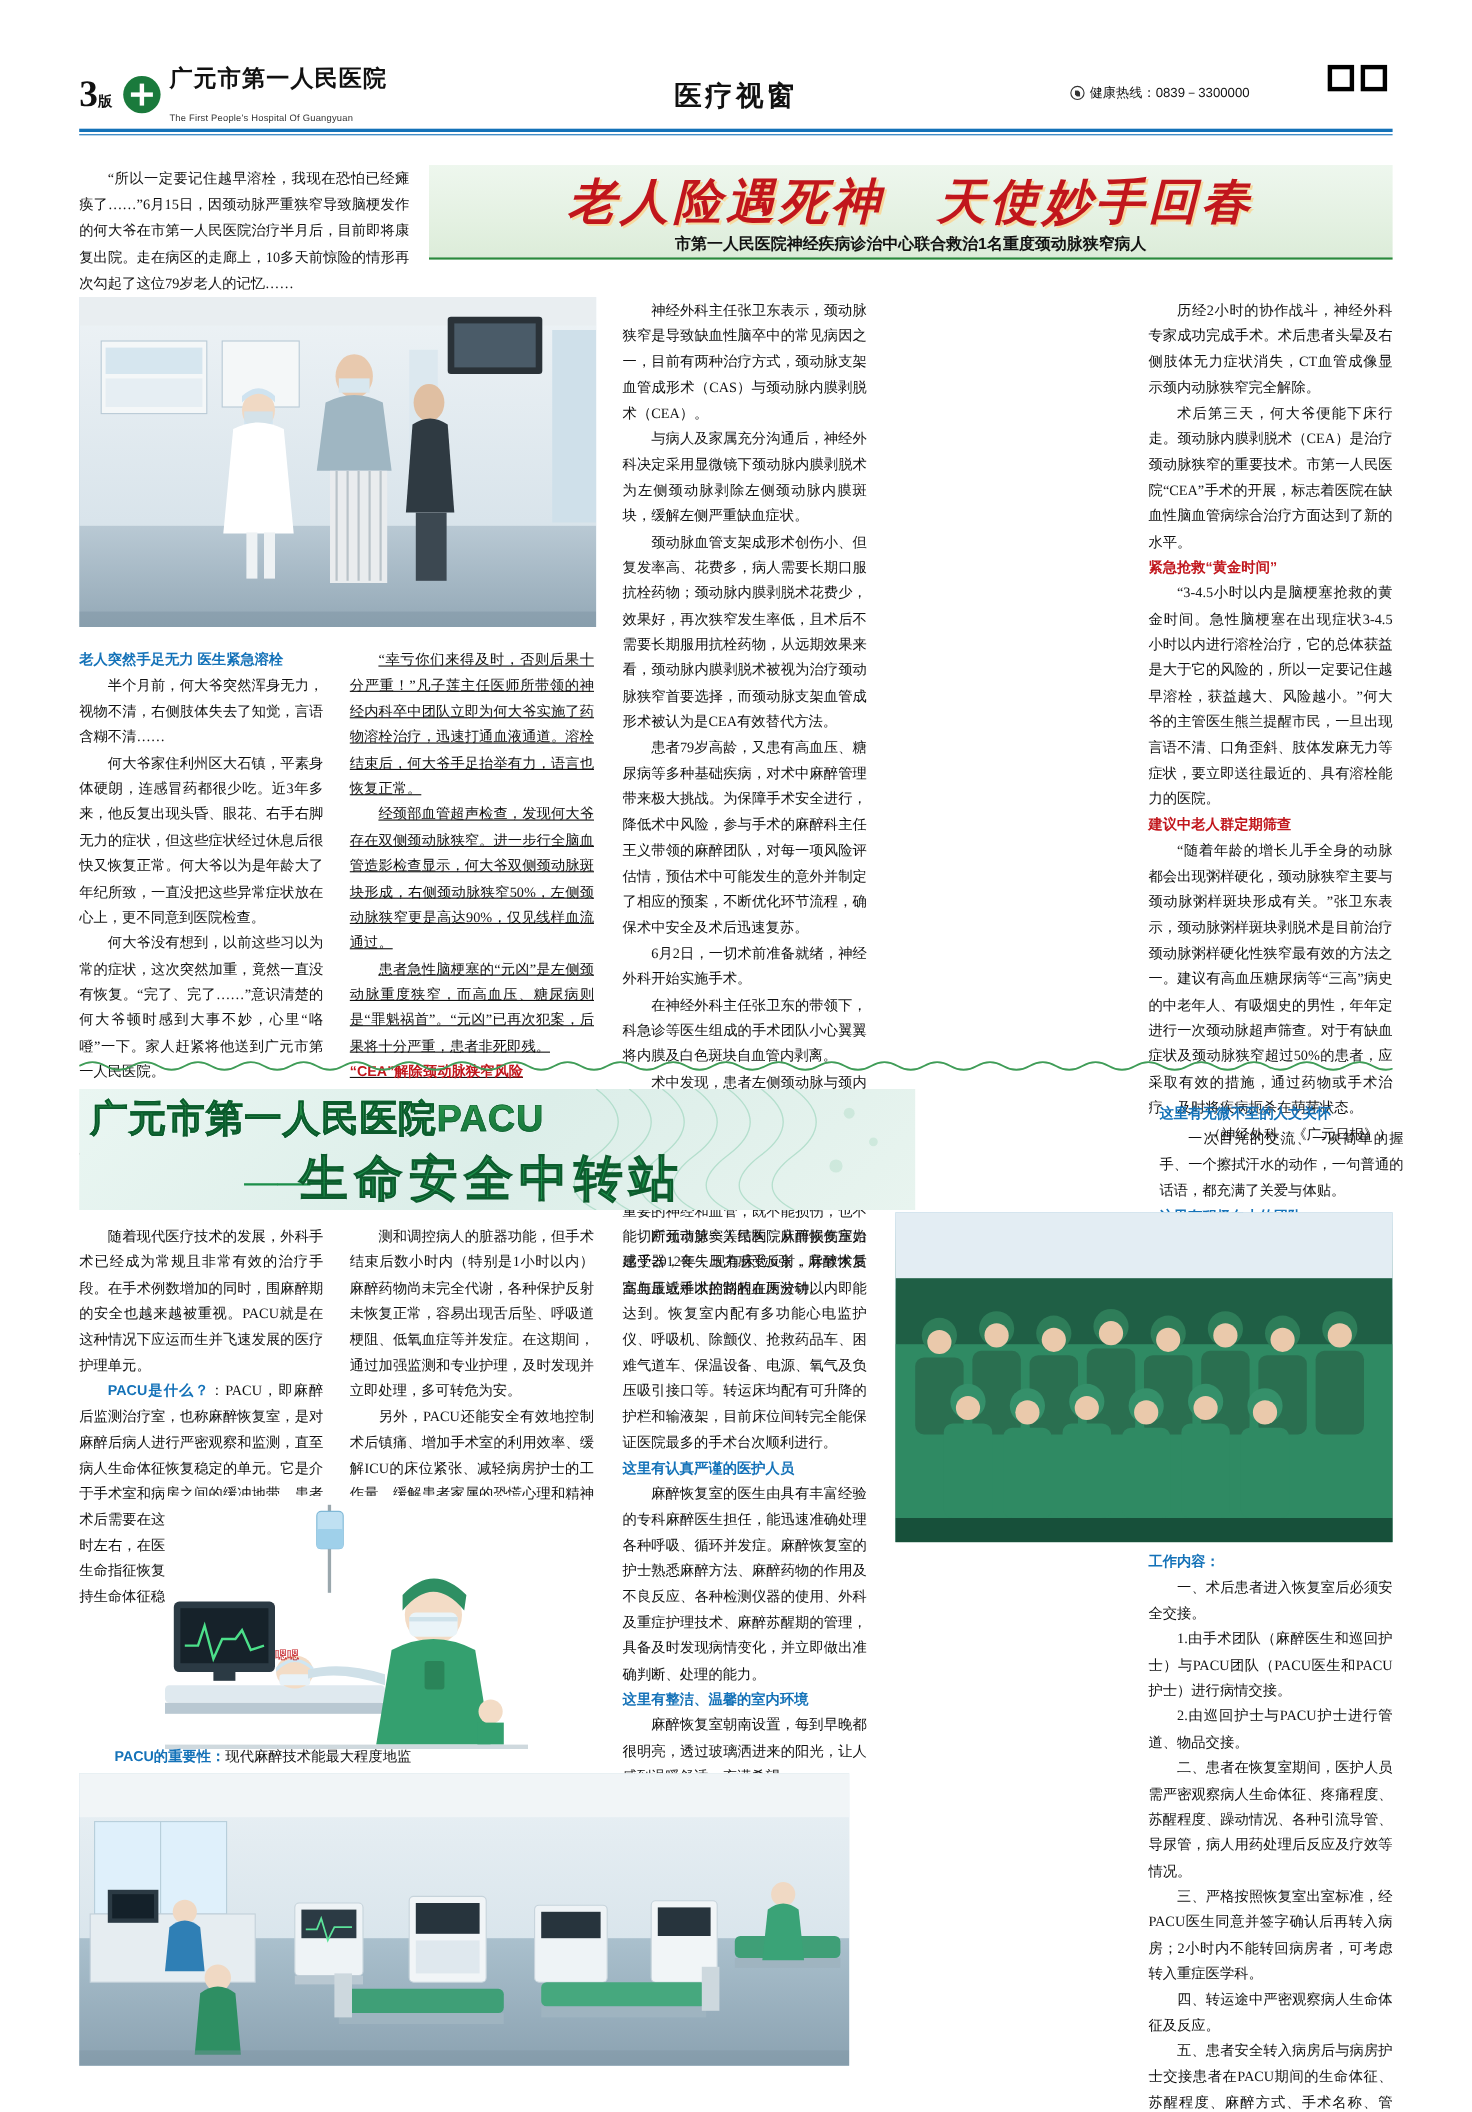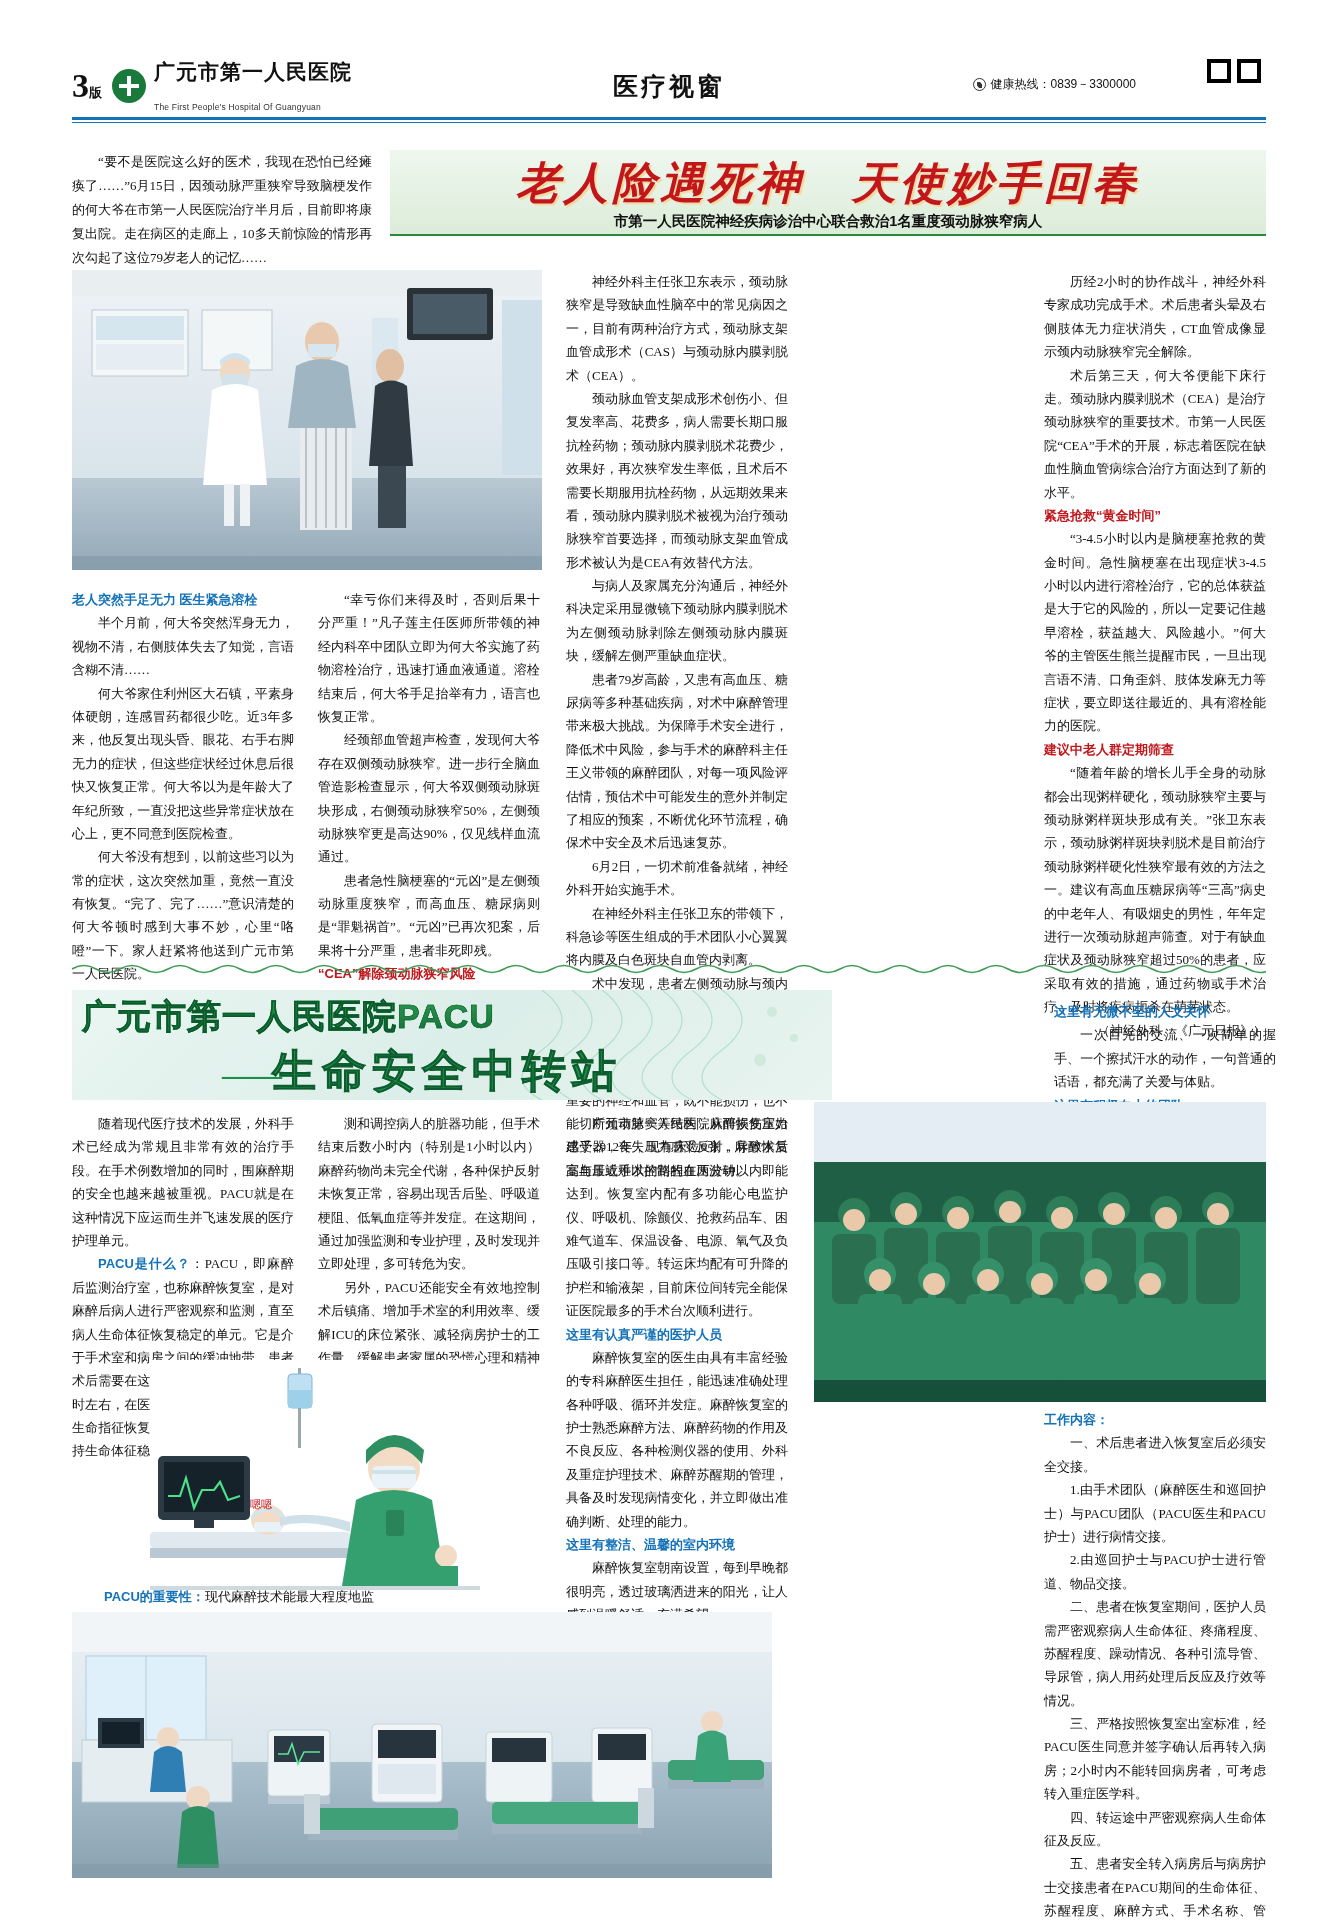--- a/index.html
+++ b/index.html
@@ -115,21 +115,21 @@
   .col { position:absolute; font-size: 13px; line-height: 1.8; text-align: justify; }
   .col p { margin:0; text-indent: 2em; }
   .subhead {
     color:#1472b8; font-weight:bold; text-indent:0 !important;
     font-family:"Liberation Sans", sans-serif; font-size: 13px;
     margin: 3px 0 1px 0;
   }
   .subhead-red { color:#c1161c; }
 
   .a1c1 { left: 72px; top: 588px; width: 222px; }
-  .a1c2 { left: 318px; top: 270px; width: 222px; }
+  .a1c2 { left: 318px; top: 270px; width: 222px; text-decoration: underline; }
   .a1c3 { left: 566px; top: 270px; width: 222px; }
   .a1c5 { left: 1044px; top: 270px; width: 222px; }
 
   .a1c2.shift { top: 588px; left: 318px; width: 222px;}
 
   
   .div-wave {
     position:absolute; left:72px; top: 962px; width:1194px; height: 14px;
   }
 
@@ -214,21 +214,21 @@
     <div class="hotline">
       <span class="phone-icon"></span>
       <span>健康热线：0839－3300000</span>
     </div>
     <div class="qr"></div>
   </div>
   <div class="rule-top"></div>
   <div class="rule-top2"></div>
 
   <div class="intro">
-    <p>“要不是医院这么好的医术，我现在恐怕已经瘫痪了……”6月15日，因颈动脉严重狭窄导致脑梗发作的何大爷在市第一人民医院治疗半月后，目前即将康复出院。走在病区的走廊上，10多天前惊险的情形再次勾起了这位79岁老人的记忆……</p>
+    <p>“所以一定要记住越早溶栓，我现在恐怕已经瘫痪了……”6月15日，因颈动脉严重狭窄导致脑梗发作的何大爷在市第一人民医院治疗半月后，目前即将康复出院。走在病区的走廊上，10多天前惊险的情形再次勾起了这位79岁老人的记忆……</p>
   </div>
 
   <div class="banner">
     <div class="banner-title">老人险遇死神　天使妙手回春</div>
     <div class="banner-sub">市第一人民医院神经疾病诊治中心联合救治1名重度颈动脉狭窄病人</div>
   </div>
 
   <div class="photo1">
     <svg width="470" height="300" viewBox="0 0 470 300">
       <defs>
@@ -290,22 +290,22 @@
   <div class="col a1c2 shift">
     <p>“幸亏你们来得及时，否则后果十分严重！”凡子莲主任医师所带领的神经内科卒中团队立即为何大爷实施了药物溶栓治疗，迅速打通血液通道。溶栓结束后，何大爷手足抬举有力，语言也恢复正常。</p>
     <p>经颈部血管超声检查，发现何大爷存在双侧颈动脉狭窄。进一步行全脑血管造影检查显示，何大爷双侧颈动脉斑块形成，右侧颈动脉狭窄50%，左侧颈动脉狭窄更是高达90%，仅见线样血流通过。</p>
     <p>患者急性脑梗塞的“元凶”是左侧颈动脉重度狭窄，而高血压、糖尿病则是“罪魁祸首”。“元凶”已再次犯案，后果将十分严重，患者非死即残。</p>
     <p class="subhead subhead-red">“CEA”解除颈动脉狭窄风险</p>
     <p>脑梗的症状恢复了，但患者左侧颈内动脉重度狭窄的病因还没有解除，危险随时还会发生。神经内科立即联系神经外科会诊，研究下一步治疗方案。</p>
   </div>
 
   <div class="col a1c3">
     <p>神经外科主任张卫东表示，颈动脉狭窄是导致缺血性脑卒中的常见病因之一，目前有两种治疗方式，颈动脉支架血管成形术（CAS）与颈动脉内膜剥脱术（CEA）。</p>
+    <p>与病人及家属充分沟通后，神经外科决定采用显微镜下颈动脉内膜剥脱术为左侧颈动脉剥除左侧颈动脉内膜斑块，缓解左侧严重缺血症状。</p>
     <p>颈动脉血管支架成形术创伤小、但复发率高、花费多，病人需要长期口服抗栓药物；颈动脉内膜剥脱术花费少，效果好，再次狭窄发生率低，且术后不需要长期服用抗栓药物，从远期效果来看，颈动脉内膜剥脱术被视为治疗颈动脉狭窄首要选择，而颈动脉支架血管成形术被认为是CEA有效替代方法。</p>
-    <p>与病人及家属充分沟通后，神经外科决定采用显微镜下颈动脉内膜剥脱术为左侧颈动脉剥除左侧颈动脉内膜斑块，缓解左侧严重缺血症状。</p>
     <p>患者79岁高龄，又患有高血压、糖尿病等多种基础疾病，对术中麻醉管理带来极大挑战。为保障手术安全进行，降低术中风险，参与手术的麻醉科主任王义带领的麻醉团队，对每一项风险评估情，预估术中可能发生的意外并制定了相应的预案，不断优化环节流程，确保术中安全及术后迅速复苏。</p>
     <p>6月2日，一切术前准备就绪，神经外科开始实施手术。</p>
     <p>在神经外科主任张卫东的带领下，科急诊等医生组成的手术团队小心翼翼将内膜及白色斑块自血管内剥离。</p>
     <p>术中发现，患者左侧颈动脉与颈内动脉内连接处血管内膜坏死形成，斑块呈白色，质韧，长约4cm，血管狭窄大于90%。</p>
     <p>手术如履薄冰，颈动脉及其周围有重要的神经和血管，既不能损伤，也不能切断颈动脉窦等结构，从而损伤压力感受器，丧失压力感受反射，导致术后高血压或难以控制的血压波动。</p>
   </div>
 
   <div class="col a1c5">
     <p>历经2小时的协作战斗，神经外科专家成功完成手术。术后患者头晕及右侧肢体无力症状消失，CT血管成像显示颈内动脉狭窄完全解除。</p>
     <p>术后第三天，何大爷便能下床行走。颈动脉内膜剥脱术（CEA）是治疗颈动脉狭窄的重要技术。市第一人民医院“CEA”手术的开展，标志着医院在缺血性脑血管病综合治疗方面达到了新的水平。</p>

